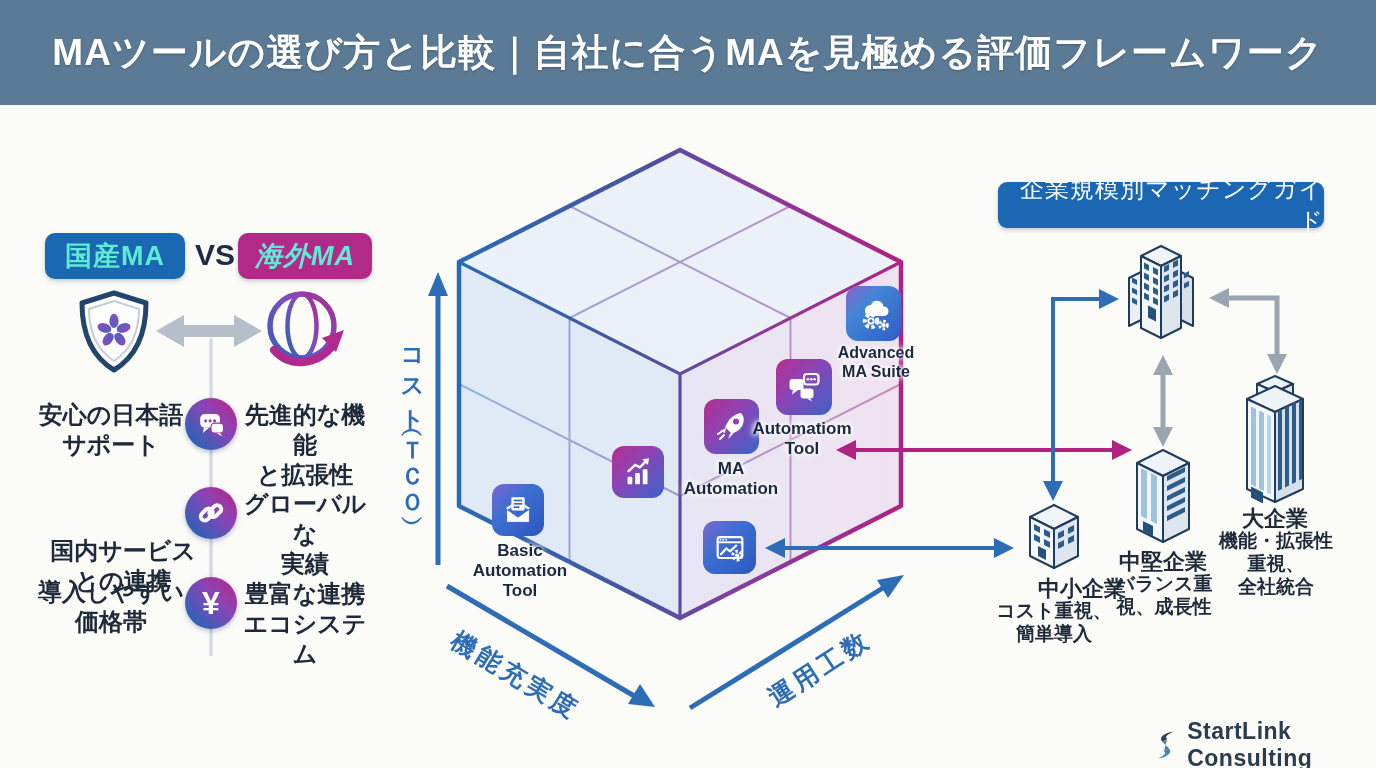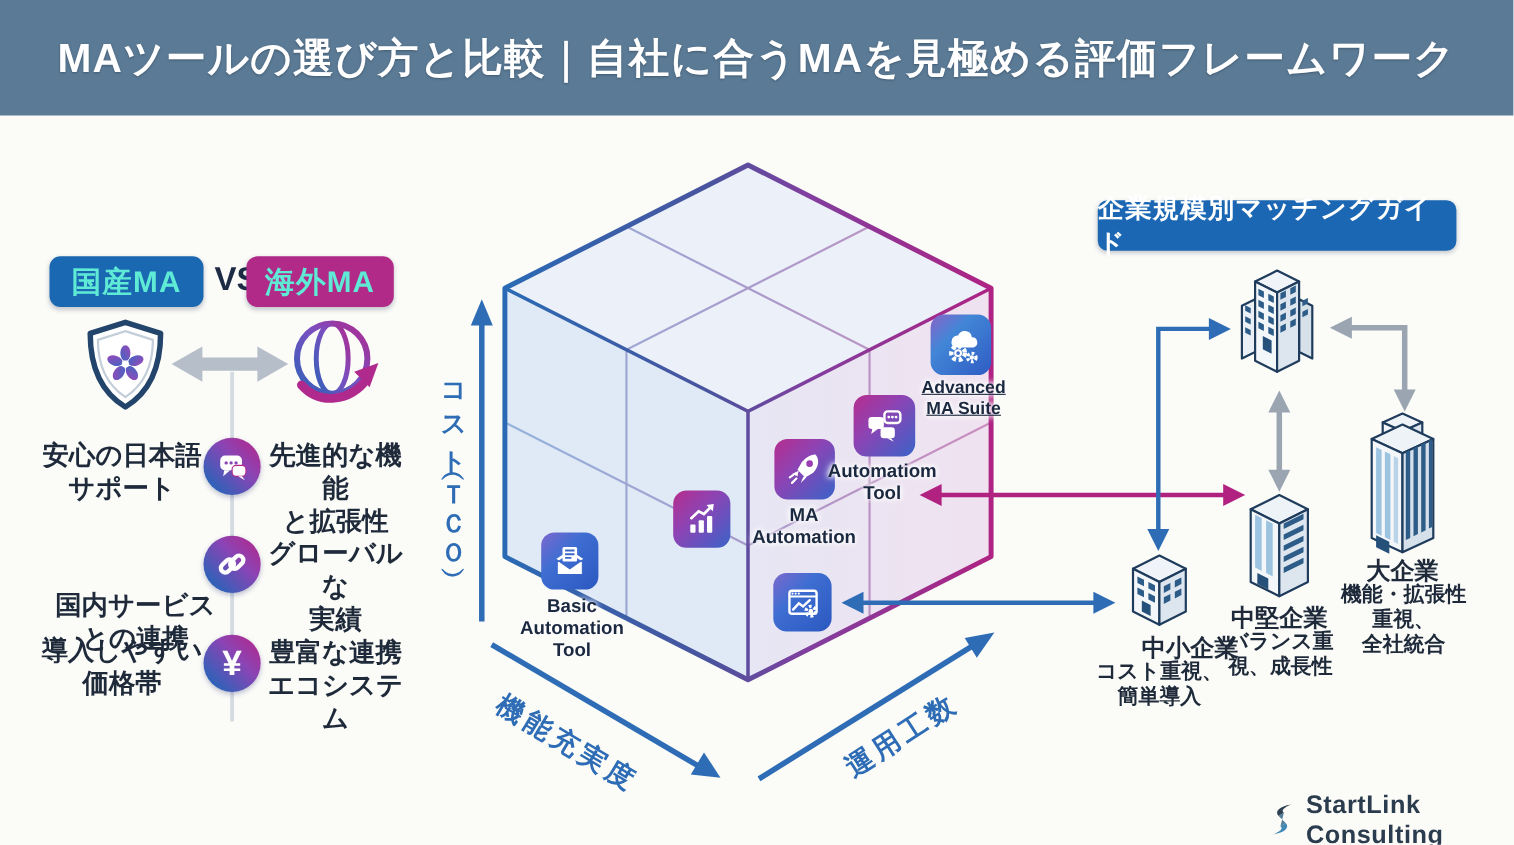--- a/index.html
+++ b/index.html
@@ -48,23 +48,23 @@
   .tile.cloudy{background:linear-gradient(135deg,#8a63c8 0%,#4286d6 34%,#2f5cc4 100%);}
   .tool-label{
     font-size:17px;font-weight:bold;line-height:1.18;z-index:2;color:#1b2940;
     text-shadow:0 0 4px #fff,0 0 6px #fff,0 0 8px #fff;
   }
   
   .axis{color:var(--axis_blue,#2e6db5);font-weight:bold;z-index:2;}
   .axis-v{writing-mode:vertical-rl;font-size:23px;letter-spacing:3px;}
   
   .guide-badge{
-    background:var(--guide_badge,#1b67b3);color:#fff;font-size:24px;font-weight:bold;
+    background:var(--guide_badge,#1b67b3);color:#fff;font-size:24px;font-weight:normal;
     border-radius:9px;display:flex;align-items:center;justify-content:center;
-    letter-spacing:1px;z-index:2;box-shadow:0 2px 4px rgba(30,50,80,.25);
+    letter-spacing:1px;z-index:2;box-shadow:0 2px 4px rgba(30,50,80,.25);text-align:right;
   }
   .co-name{font-size:22px;font-weight:bold;z-index:2;}
   .co-desc{font-size:19px;font-weight:bold;line-height:1.22;z-index:2;}
   
   .brand{display:flex;align-items:center;gap:8px;z-index:2;}
   .brand-name{font-size:23px;font-weight:bold;color:#2b3c4e;letter-spacing:.5px;}
   svg{display:block;}
 </style>
 </head>
 <body>
@@ -157,21 +157,21 @@
 </svg>
 
 <div class="abs header">
   <h1>MAツールの選び方と比較｜自社に合うMAを見極める評価フレームワーク</h1>
 </div>
 
 <div class="abs badge" style="left:45px;top:233px;width:140px;height:46px;background:var(--domestic_blue,#1a68b2);">
   <span>国産MA</span>
 </div>
 <div class="abs vs" style="left:192px;top:238px;width:46px;text-align:center;">VS</div>
-<div class="abs badge" style="left:224px;top:233px;width:134px;height:46px;background:var(--overseas_magenta,#b12a88);">
+<div class="abs badge" style="left:238px;top:233px;width:134px;height:46px;background:var(--overseas_magenta,#b12a88);font-style:italic;">
   <span>海外MA</span>
 </div>
 
 <div class="abs" style="left:76px;top:290px;z-index:2;">
   <svg width="76" height="84" viewBox="0 0 76 84">
     <defs>
       <linearGradient id="sak" x1="0" y1="1" x2="1" y2="0">
         <stop offset="0" stop-color="#3e66c2"></stop>
           <stop offset="1" stop-color="#9c48b8"></stop>
       </linearGradient>
@@ -314,21 +314,21 @@
 <div class="abs tile cloudy" style="left:846px;top:286px;width:55px;height:55px;">
   <svg width="40" height="40" viewBox="0 0 40 40">
     <path d="M11,17 a5.5,5.5 0 0 1 6,-6 a6.5,6.5 0 0 1 12.5,1.5 a4.8,4.8 0 0 1 1.5,9.4 L14,22 a5,5 0 0 1 -3,-5 Z" fill="#fff"></path>
     <circle cx="17" cy="27" r="6.2" fill="none" stroke="#fff" stroke-width="4" stroke-dasharray="3.4 2.4"></circle>
     <circle cx="17" cy="27" r="3.6" fill="#fff"></circle>
       <circle cx="17" cy="27" r="1.7" fill="#3f6ec9"></circle>
     <circle cx="29.5" cy="31" r="3.8" fill="none" stroke="#fff" stroke-width="3" stroke-dasharray="2.4 1.9"></circle>
     <circle cx="29.5" cy="31" r="2" fill="#fff"></circle>
   </svg>
 </div>
-<div class="abs tool-label pre ctr" style="left:826px;top:344px;width:100px;font-size:16px;text-decoration:underline;">Advanced
+<div class="abs tool-label pre ctr" style="left:826px;top:344px;width:100px;font-size:16px;">Advanced
 MA Suite</div>
 
 <div class="abs tile blue" style="left:703px;top:521px;width:53px;height:53px;">
   <svg width="38" height="38" viewBox="0 0 40 40">
     <rect x="7" y="8.5" width="26" height="22" rx="2.5" fill="none" stroke="#fff" stroke-width="2.3"></rect>
     <line x1="7" y1="14" x2="33" y2="14" stroke="#fff" stroke-width="2"></line>
     <circle cx="10" cy="11.2" r="1" fill="#fff"></circle>
       <circle cx="13" cy="11.2" r="1" fill="#fff"></circle>
       <circle cx="16" cy="11.2" r="1" fill="#fff"></circle>
     <polyline points="10.5,26.5 16,20.5 20,23.5 26.5,17.5" fill="none" stroke="#fff" stroke-width="2.3" stroke-linecap="round"></polyline>

